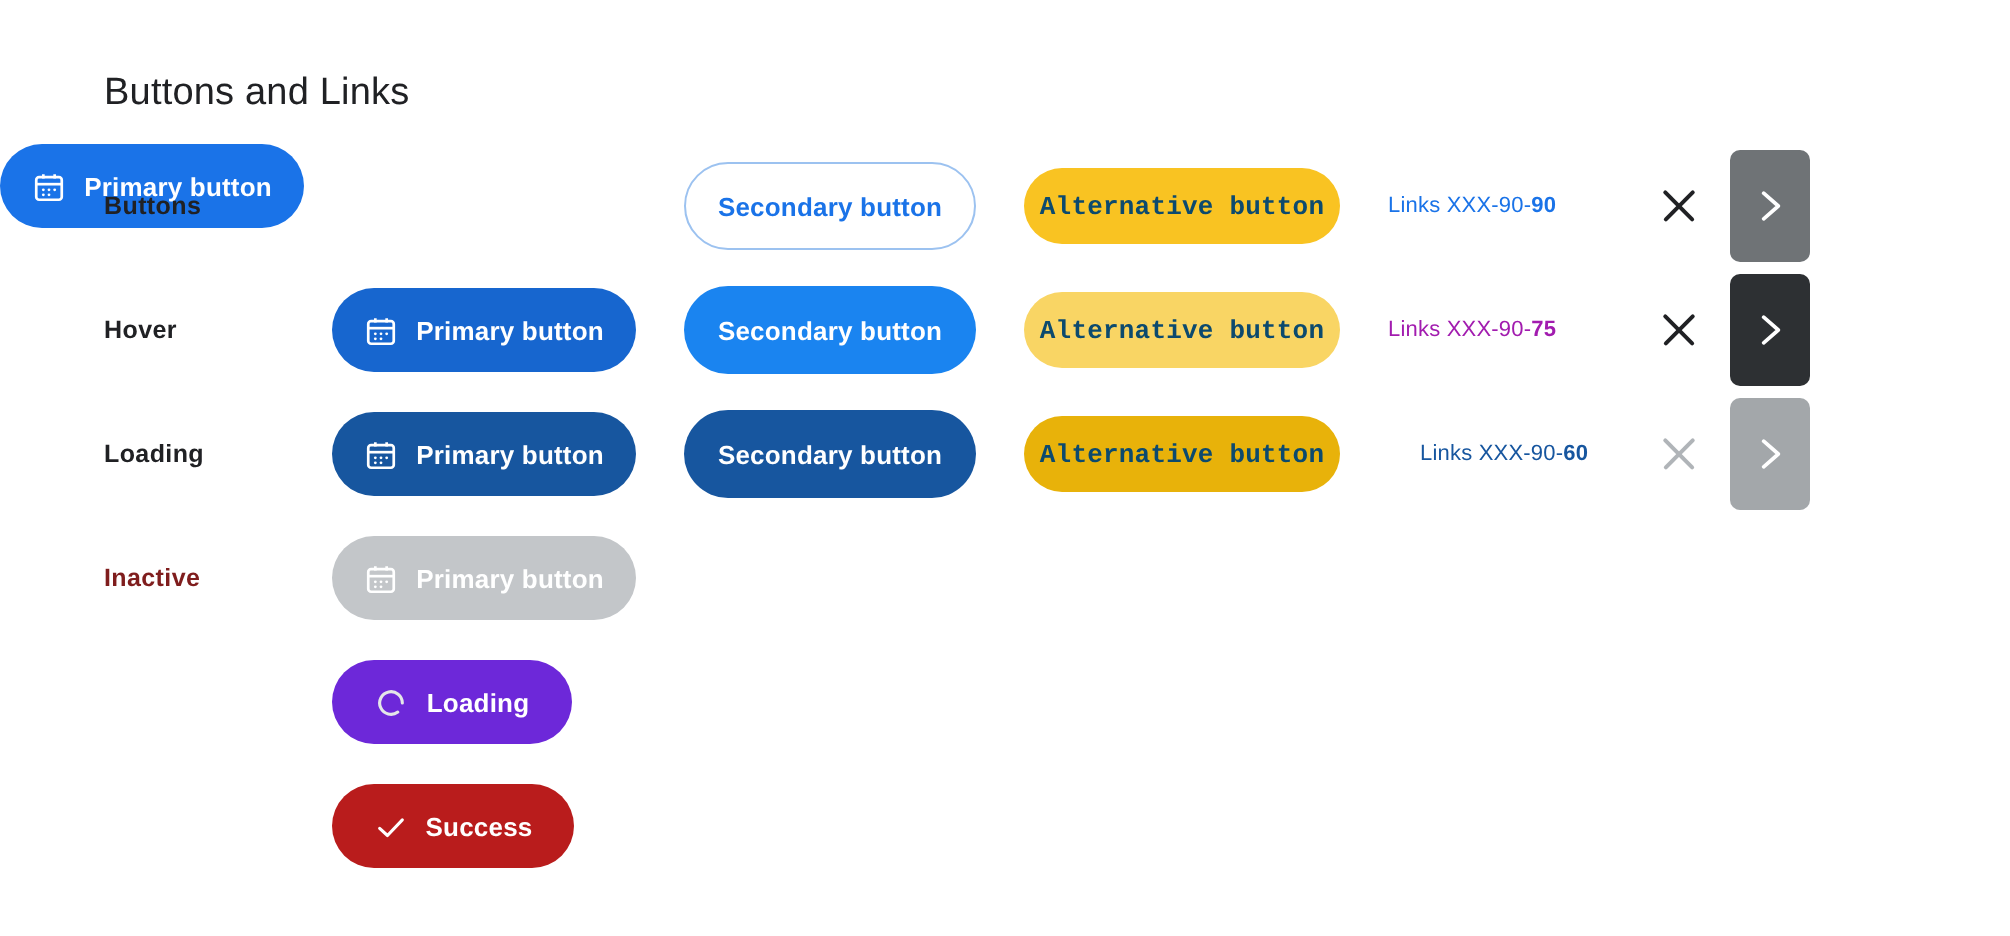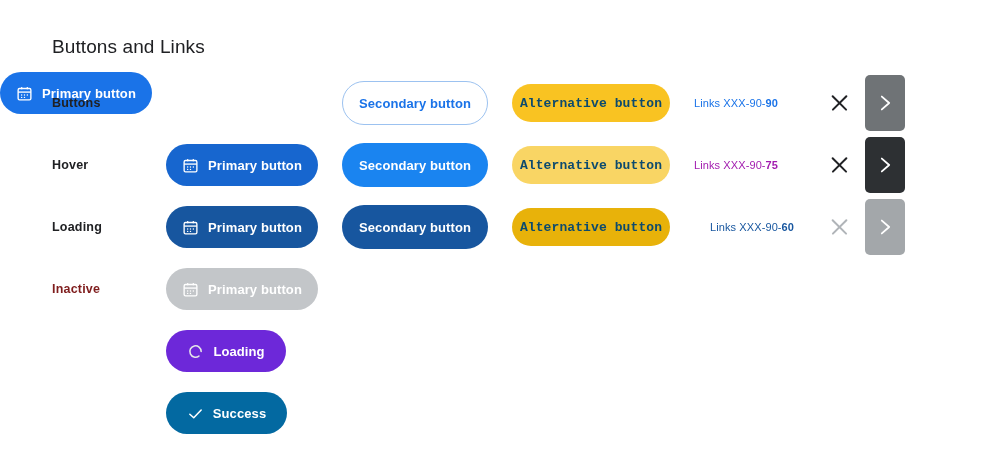--- a/index.html
+++ b/index.html
@@ -75,21 +75,21 @@
 
   .btn-primary {
     width: 152px; height: 42px;
     color: #ffffff;
   }
   .btn-primary.normal   { background: #1a73e8; }
   .btn-primary.hover    { background: #1766cf; }
   .btn-primary.active   { background: #17569f; }
   .btn-primary.inactive { background: #c3c6c9; cursor: default; }
   .btn-primary.loading  { background: #6d28d9; cursor: default; width: 120px; }
-  .btn-primary.success  { background: #0369a1; width: 121px; }
+  .btn-primary.success  { background: #b91c1c; width: 121px; }
 
   .btn-secondary {
     width: 146px; height: 44px;
   }
   .btn-secondary.normal {
     background: #ffffff;
     color: #1a73e8;
     border: 1px solid #9cc2f0;
   }
   .btn-secondary.hover  { background: #1a84f0; color: #ffffff; }

